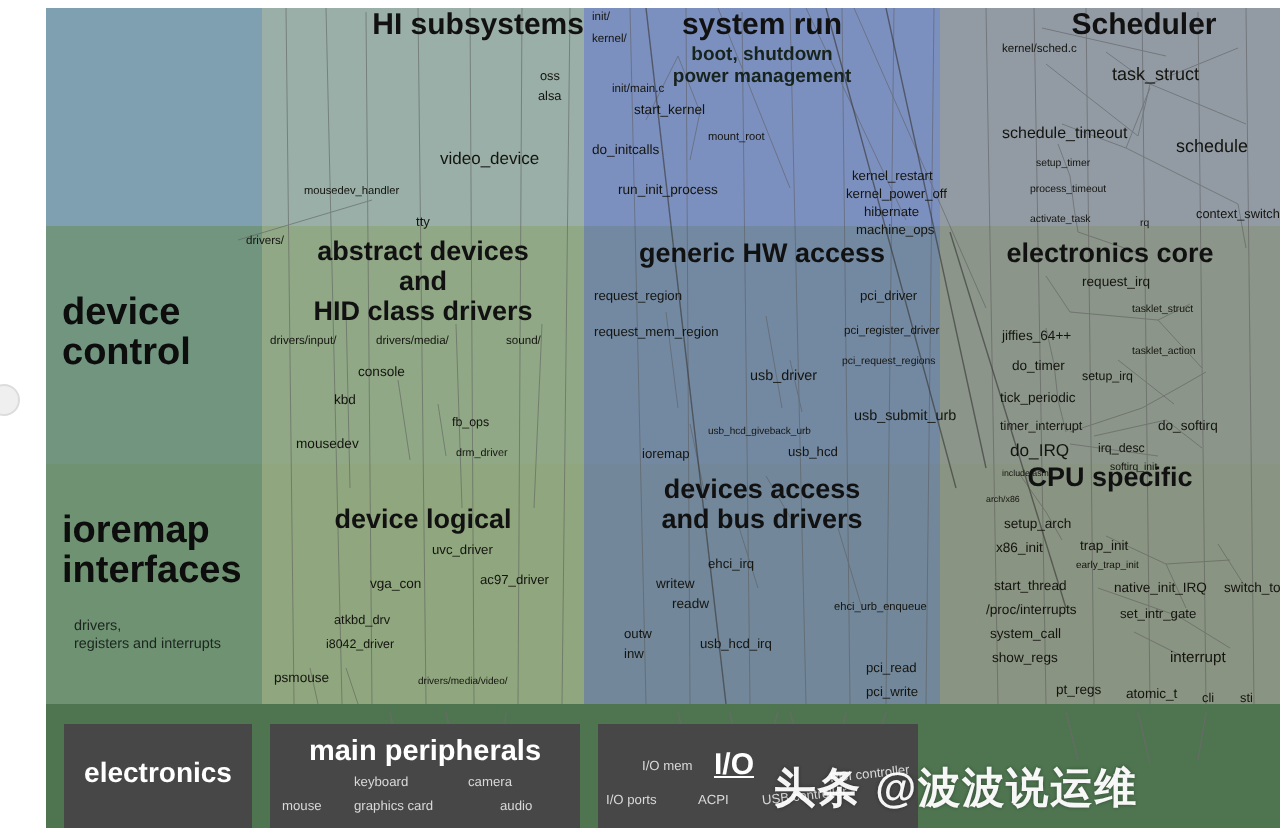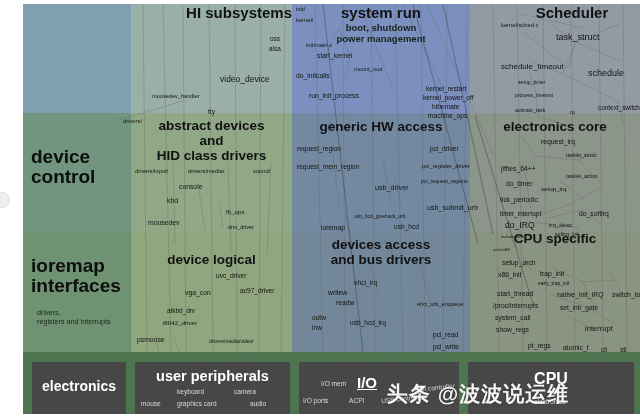--- a/index.html
+++ b/index.html
@@ -321,39 +321,35 @@
     <span class="fn" style="left:505px;top:338px;font-size:6.8px;">pt_regs</span>
     <span class="fn" style="left:540px;top:340px;font-size:6.8px;">atomic_t</span>
     <span class="fn" style="left:578px;top:342px;font-size:6.4px;">cli</span>
     <span class="fn" style="left:597px;top:342px;font-size:6.4px;">sti</span>
 
     <div class="dark" style="left:9px;top:358px;width:94px;height:52px;">
       <div class="dt" style="top:16px;font-size:14px;">electronics</div>
     </div>
 
     <div class="dark" style="left:112px;top:358px;width:155px;height:52px;">
-      <div class="dt" style="top:6px;font-size:14.5px;">user peripherals</div>
+      <div class="dt" style="top:6px;font-size:14.5px;">main peripherals</div>
       <div class="dn" style="left:42px;top:26px;">keyboard</div>
       <div class="dn" style="left:99px;top:26px;">camera</div>
       <div class="dn" style="left:6px;top:38px;">mouse</div>
       <div class="dn" style="left:42px;top:38px;">graphics card</div>
       <div class="dn" style="left:115px;top:38px;">audio</div>
     </div>
 
     <div class="dark" style="left:276px;top:358px;width:160px;height:52px;">
       <div class="dt" style="top:12px;font-size:15px;left:18px;right:auto;width:100px;text-align:center;text-decoration:underline;">I/O</div>
       <div class="dn" style="left:22px;top:18px;">I/O mem</div>
       <div class="dn" style="left:116px;top:22px;transform:rotate(-6deg);">PCI controller</div>
       <div class="dn" style="left:4px;top:35px;">I/O ports</div>
       <div class="dn" style="left:50px;top:35px;">ACPI</div>
       <div class="dn" style="left:82px;top:33px;transform:rotate(-6deg);">USB controller</div>
     </div>
 
-    <div class="dark" style="left:445px;top:358px;width:166px;height:52px;">
-      <div class="dt" style="top:8px;font-size:16px;">CPU</div>
-      <div class="dn" style="left:66px;top:36px;">electronics</div>
-    </div>
 
   </div>
 
   <div class="wm">头条 @波波说运维</div>
 
 </div>
 
 </body></html>

